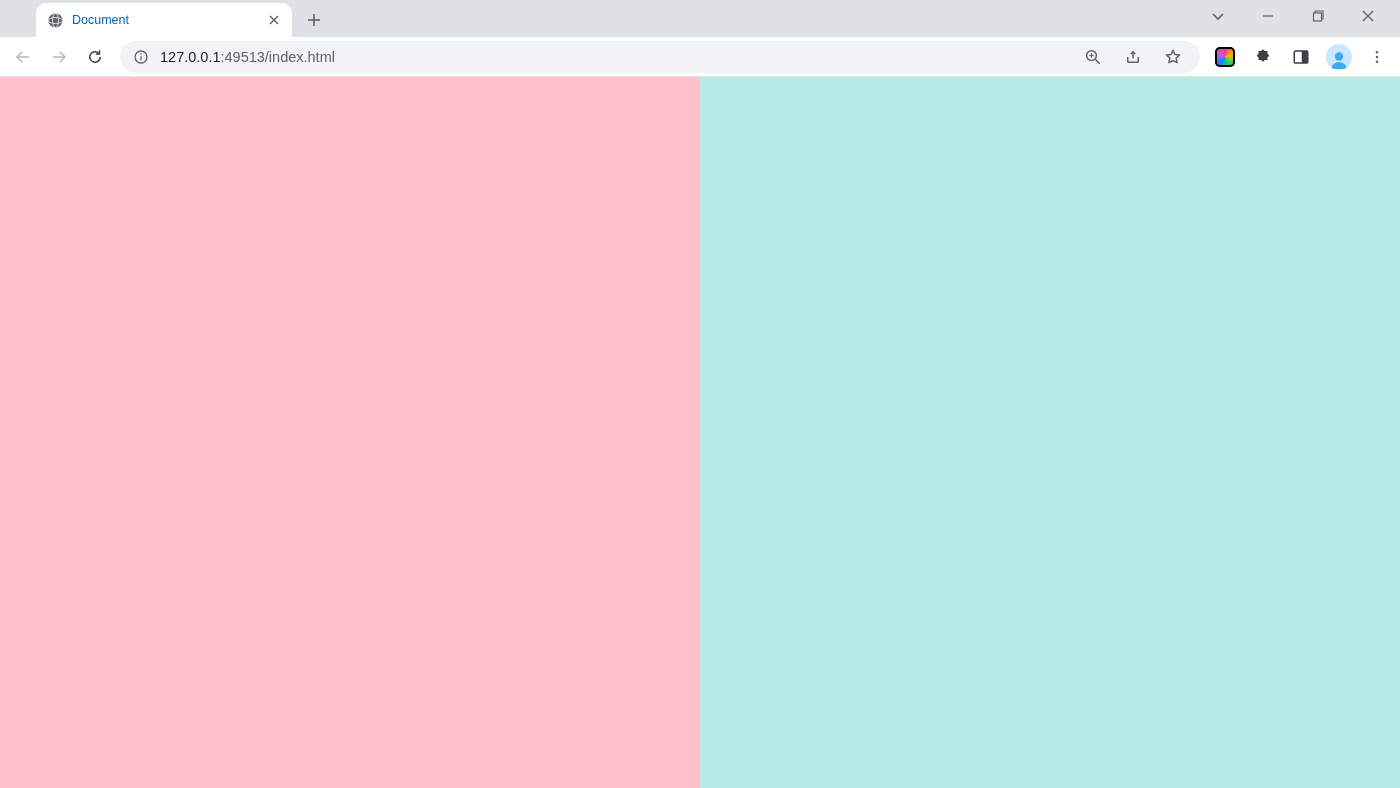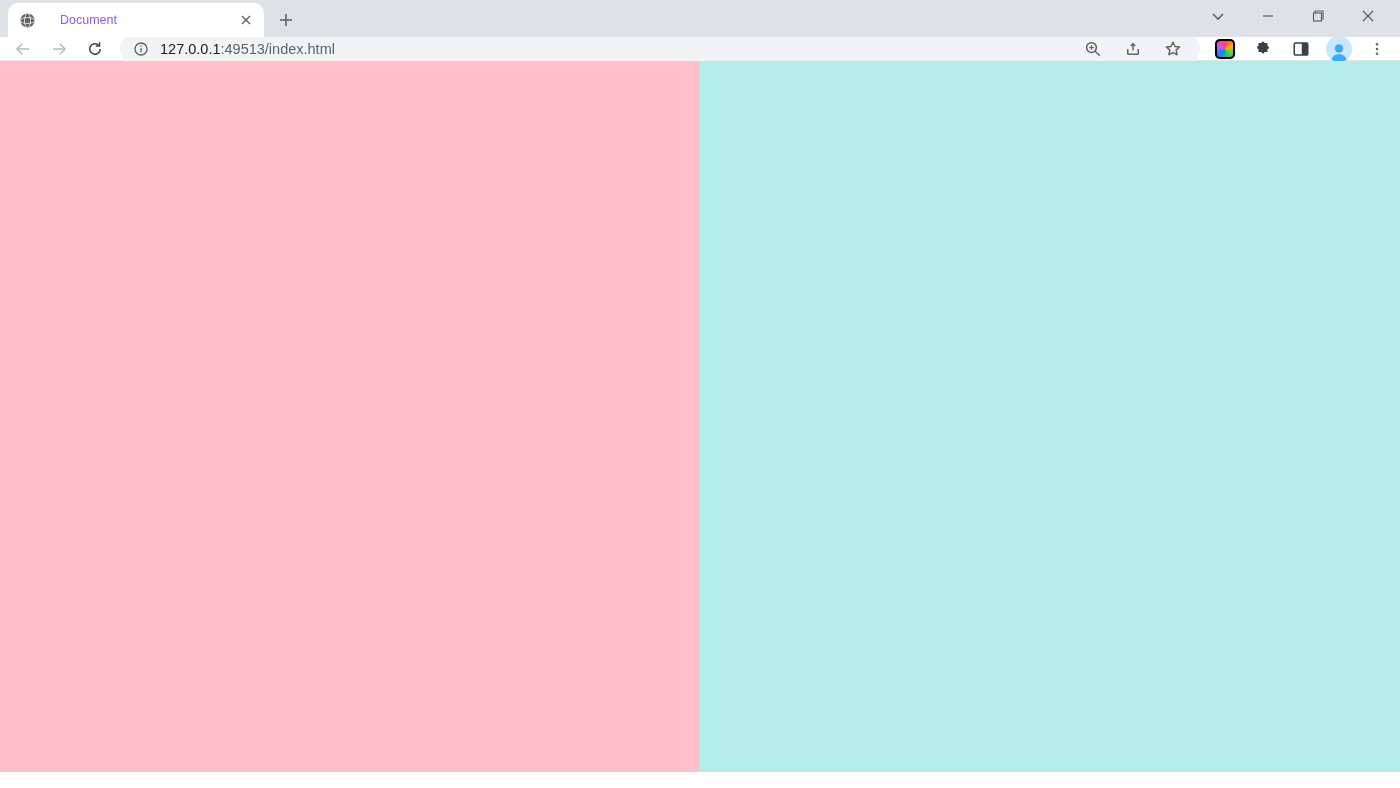--- a/index.html
+++ b/index.html
@@ -26,24 +26,25 @@
     }
     .tab {
       height: 34px;
       width: 256px;
       background: #ffffff;
       border-top-left-radius: 10px;
       border-top-right-radius: 10px;
       display: flex;
       align-items: center;
       padding: 0 10px;
-      gap: 24px;
+      gap: 8px;
       position: relative;
       font-size: 12.5px;
-      color: #8b5cf6;
+      color: #0369a1;
+      margin-left: 28px;
     }
     .tab .favicon {
       width: 18px;
       height: 18px;
       flex: 0 0 auto;
       display: flex;
       align-items: center;
       justify-content: center;
     }
     .tab .title {
@@ -87,21 +88,21 @@
       width: 28px;
       height: 28px;
       display: flex;
       align-items: center;
       justify-content: center;
       cursor: pointer;
     }
 
     
     .toolbar {
-      height: 24px;
+      height: 40px;
       background: #ffffff;
       border-bottom: 1px solid #e3e3e3;
       display: flex;
       align-items: center;
       padding: 0 8px;
       gap: 6px;
     }
     .icon-btn {
       width: 30px;
       height: 30px;

